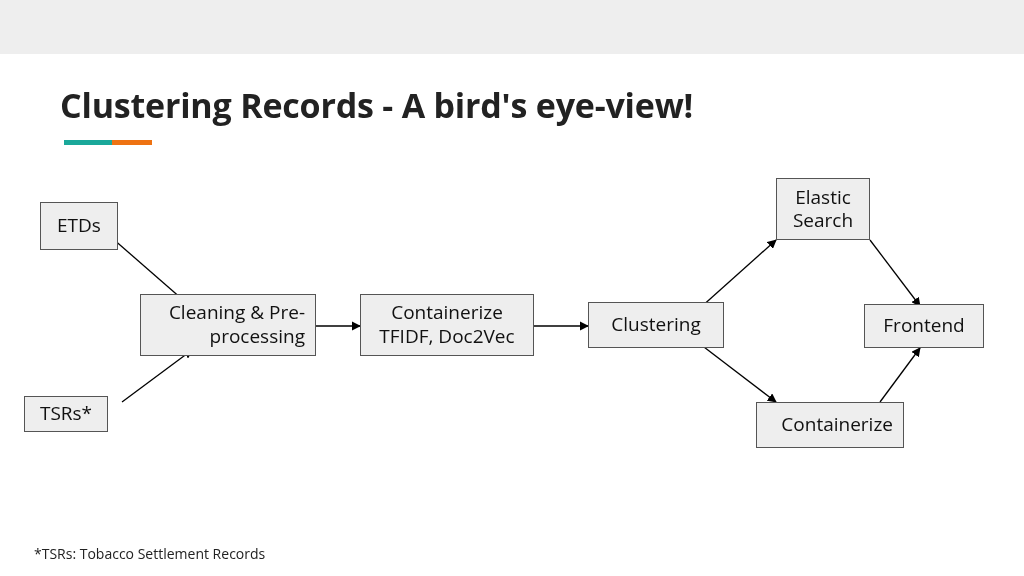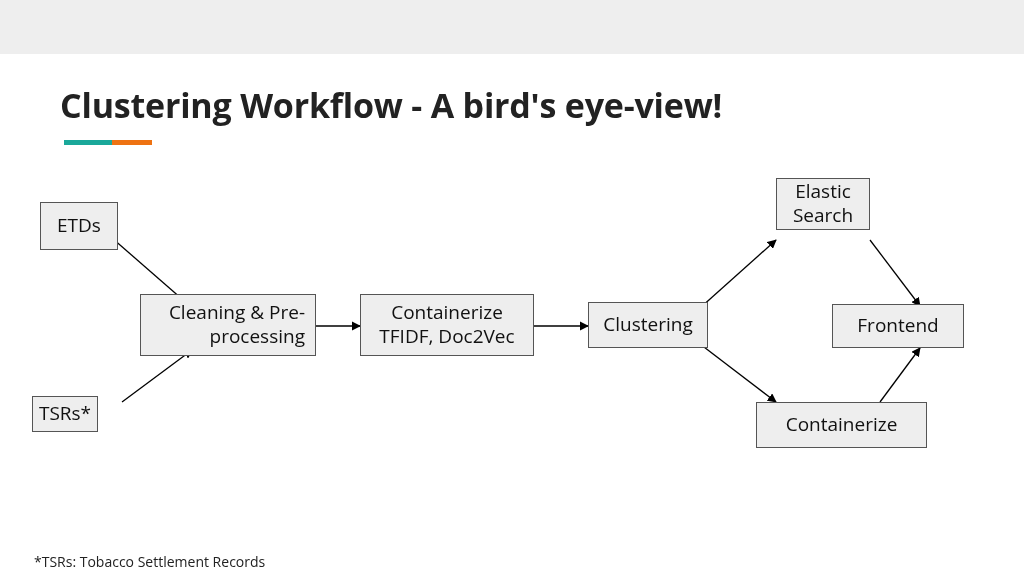--- a/index.html
+++ b/index.html
@@ -17,33 +17,33 @@
   .accent .a1 { display:inline-block; width: 48px; height: 5px; background: #1aa89a; }
   .accent .a2 { display:inline-block; width: 40px; height: 5px; background: #ee7212; }
   .diagram { position: absolute; left: 0; top: 0; width: 1024px; height: 522px; }
   .box {
     position: absolute; background: #eeeeee; border: 1px solid #555;
     display: flex; align-items: center; justify-content: center;
     font-size: 19px; color: #111; text-align: center; padding: 6px 10px;
     line-height: 1.25;
   }
   .footnotes {
-    position: absolute; left: 34px; bottom: 4px; right: 34px;
+    position: absolute; left: 34px; bottom: 12px; right: 34px;
     font-size: 14px; color: #222; line-height: 1.35;
   }
   svg.arrows { position: absolute; left:0; top:0; width:1024px; height:522px; pointer-events:none; }
 </style>
 </head>
 <body>
 
 <div class="topbar"></div>
 
 <div class="content">
 
-  <div class="title">Clustering Workflow - A bird's eye-view!</div>
+  <div class="title">Clustering Records - A bird's eye-view!</div>
   <div class="accent">
     <span class="a1"></span><span class="a2"></span>
   </div>
 
   <div class="diagram">
 
     <svg class="arrows">
       <defs>
         <marker id="ah" viewBox="0 0 10 10" refX="9" refY="5" markerWidth="7" markerHeight="7" orient="auto-start-reverse">
           <path d="M 0 0 L 10 5 L 0 10 z" fill="#000"></path>
@@ -64,45 +64,45 @@
 
       <line x1="870" y1="186" x2="920" y2="252" stroke="#000" stroke-width="1.3" marker-end="url(#ah)"></line>
 
       <line x1="880" y1="348" x2="920" y2="294" stroke="#000" stroke-width="1.3" marker-end="url(#ah)"></line>
     </svg>
 
     <div class="box" style="left:40px; top:148px; width:78px; height:48px;">
         <span>ETDs</span>
       </div>
 
-    <div class="box" style="left:32px; top:342px; width:66px; height:36px;">
+    <div class="box" style="left:24px; top:342px; width:84px; height:36px;">
         <span>TSRs*</span>
       </div>
 
     <div class="box" style="left:140px; top:240px; width:176px; height:62px;text-align:right;">
         <span>Cleaning &amp; Pre-processing</span>
       </div>
 
     <div class="box" style="left:360px; top:240px; width:174px; height:62px;">
         <span>Containerize TFIDF, Doc2Vec</span>
       </div>
 
-    <div class="box" style="left:588px; top:248px; width:120px; height:46px;">
+    <div class="box" style="left:588px; top:248px; width:136px; height:46px;">
         <span>Clustering</span>
       </div>
 
-    <div class="box" style="left:776px; top:124px; width:94px; height:52px;">
+    <div class="box" style="left:776px; top:124px; width:94px; height:62px;align-items:flex-end;">
         <span>Elastic Search</span>
       </div>
 
-    <div class="box" style="left:756px; top:348px; width:171px; height:46px;">
+    <div class="box" style="left:756px; top:348px; width:148px; height:46px;justify-content:flex-end;">
         <span>Containerize</span>
       </div>
 
-    <div class="box" style="left:832px; top:250px; width:132px; height:44px;">
+    <div class="box" style="left:864px; top:250px; width:120px; height:44px;">
         <span>Frontend</span>
       </div>
 
   </div>
 
   <div class="footnotes">
     <div>*TSRs: Tobacco Settlement Records</div>
   </div>
 
 </div>

